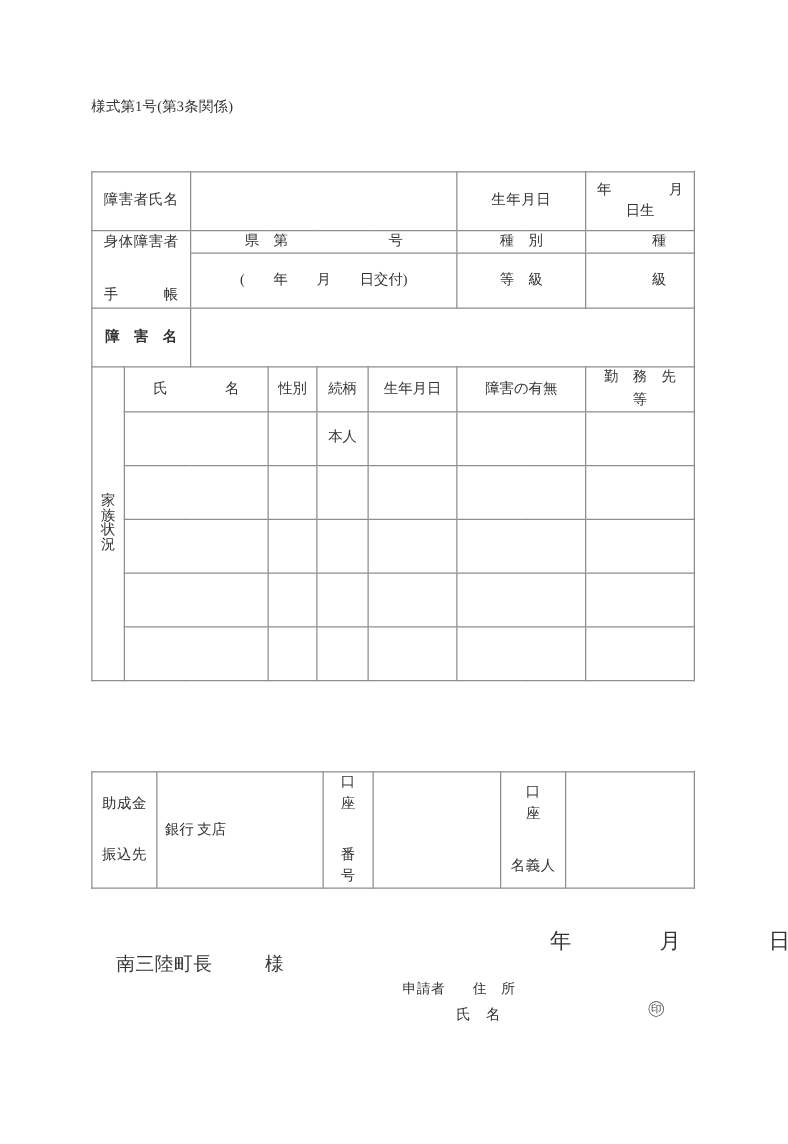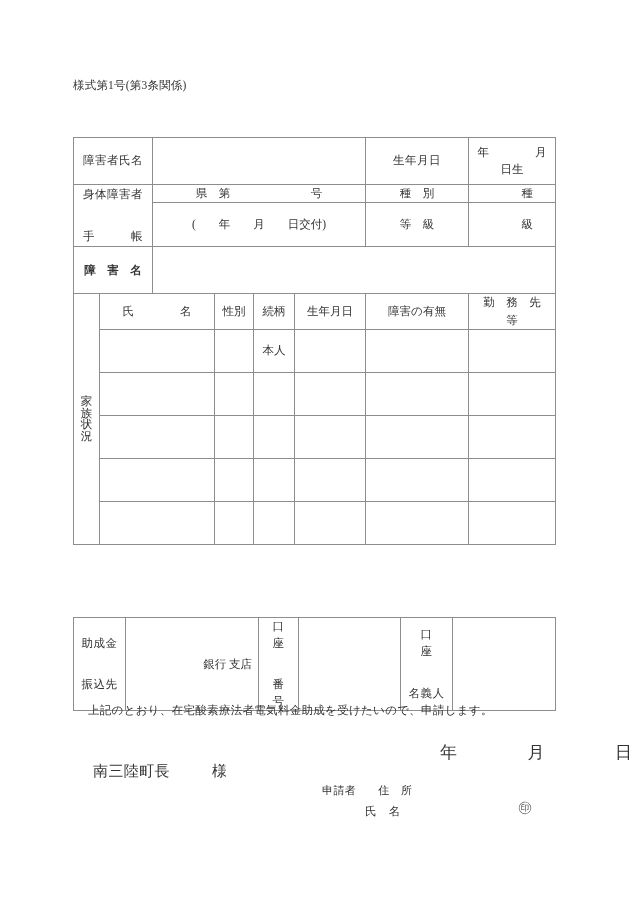--- a/index.html
+++ b/index.html
@@ -62,21 +62,21 @@
   .label-two-line {
     display: block;
     text-align: center;
     line-height: 1.45;
   }
   .line-a { display: block; letter-spacing: 0.5px; }
   .line-b { display: block; letter-spacing: 0.5px; margin-top: 25px; }
 
   .stacked {
     display: block;
-    text-align: right;
+    text-align: left;
     line-height: 1.45;
   }
 
   
   .vert {
     width: 26px;
     padding: 0;
     text-align: center;
     vertical-align: middle;
   }
@@ -287,21 +287,20 @@
         <span class="label-two-line">
           <span class="line-a">口　　座</span>
           <span class="line-b">名義人</span>
         </span>
       </td>
       <td></td>
     </tr>
   </tbody>
     </table>
 
-  <div class="statement">上記のとおり、在宅酸素療法者電気料金助成を受けたいので、申請します。</div>
 
   <div class="date-line">年　　　　月　　　　日</div>
 
   <div class="addressee">
     <span>南三陸町長</span><span class="sama">様</span>
   </div>
 
   <div class="applicant">
     <span>申請者</span><span class="gap-s"></span><span>住　所</span>
   </div>

